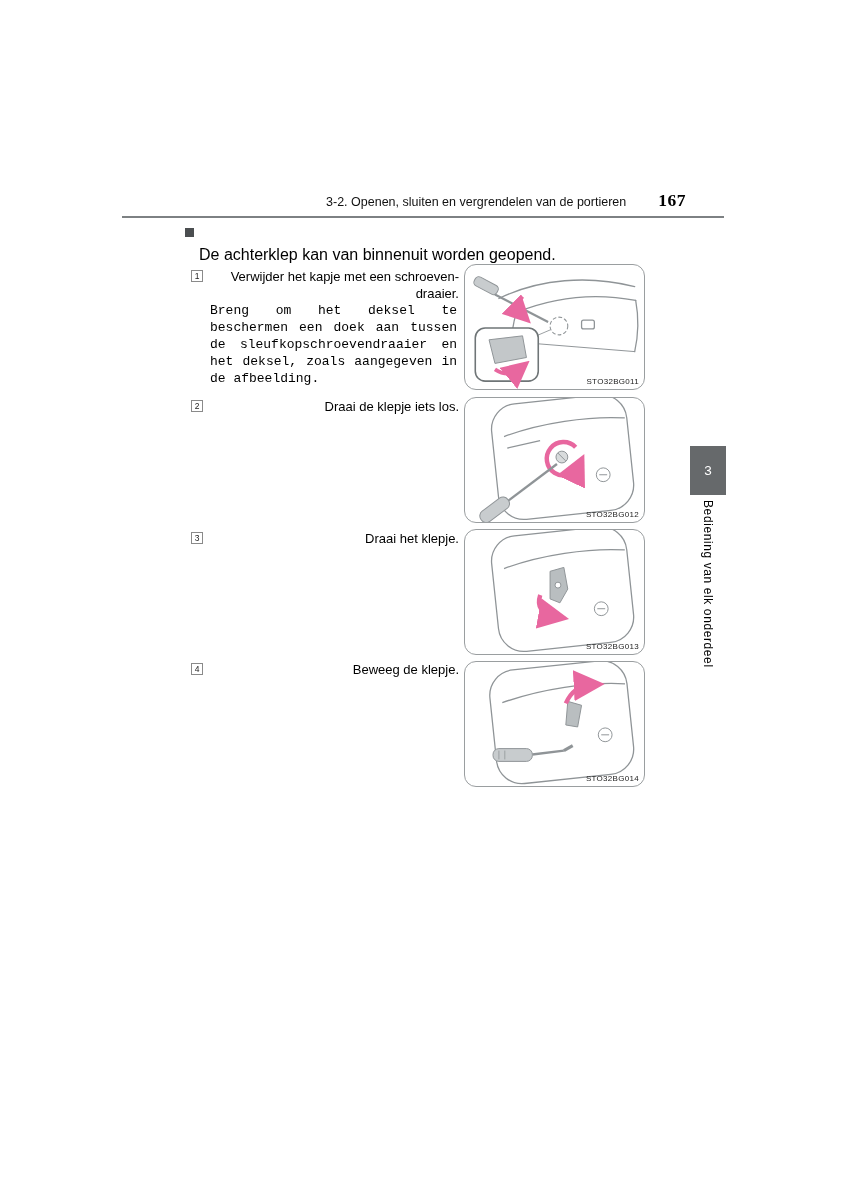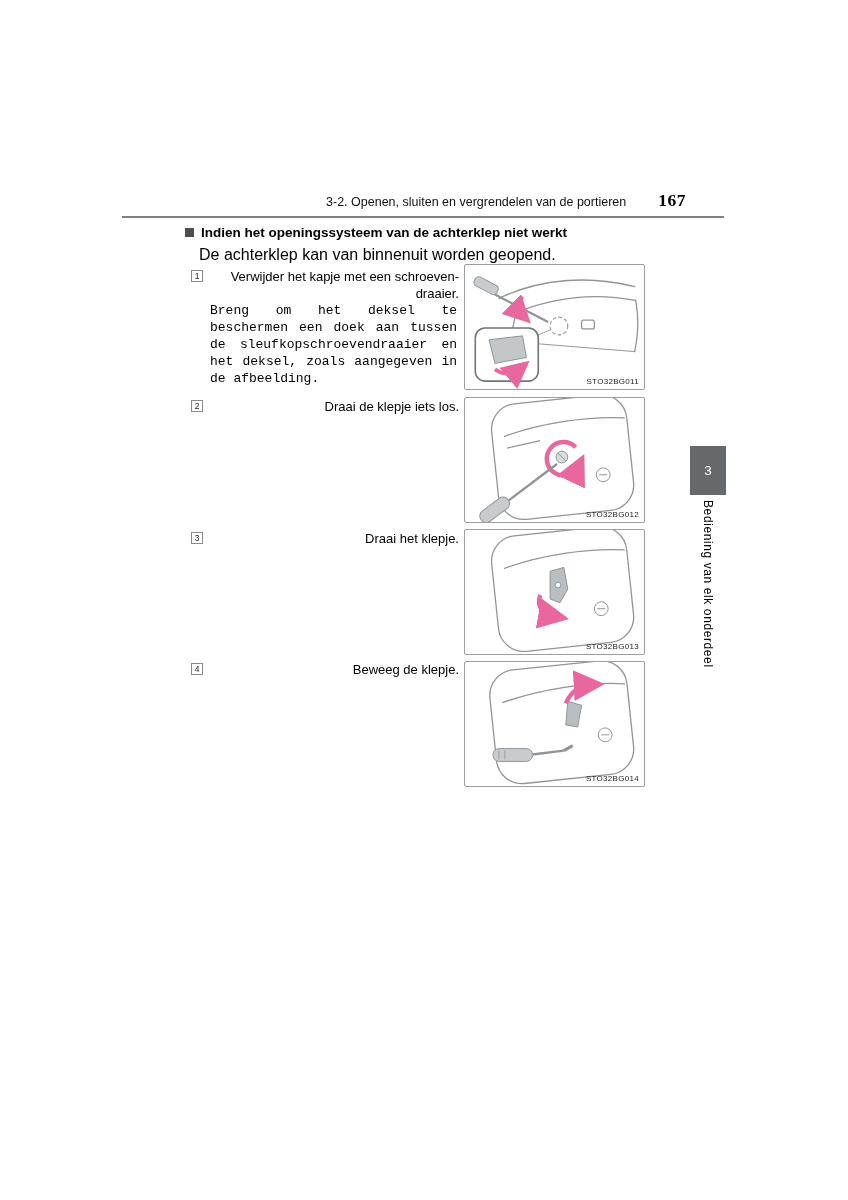--- a/index.html
+++ b/index.html
@@ -20,21 +20,21 @@
   .sq { width:9px; height:9px; background:#4b4e50; margin-top:3px; flex:none; }
   .intro { position:absolute; left:199px; top:246px; font-size:16px; }
 
   .step { position:absolute; left:191px; display:flex; gap:7px; width:272px; }
   .stepnum { flex:none; width:12px; height:12px; border:1px solid #8a8a8a;
              font-size:8.5px; line-height:11px; text-align:center; color:#222; margin-top:2px; }
   .steptext { font-size:13px; line-height:17px; width:249px;text-align:right; }
   .note { position:absolute; left:210px; width:247px; font-size:13px; line-height:17px; text-align:justify;font-family:Liberation Mono, monospace; }
 
   .fig { position:absolute; left:464px; width:181px; height:126px;
-         border:1px solid #9a9ea0; border-radius:2px; background:#fff; }
+         border:1px solid #9a9ea0; border-radius:12px; background:#fff; }
   .fig svg { position:absolute; left:0; top:0; width:100%; height:100%; }
   .figlabel { position:absolute; right:5px; bottom:3px; font-size:8px; color:#222; letter-spacing:0.3px; }
 
   .tab { position:absolute; left:690px; top:446px; width:36px; height:49px;
          background:#66696b; color:#fff; display:flex; align-items:center;
          justify-content:center; font-size:13.5px; }
   .vtitle { position:absolute; left:690px; top:500px; width:36px; height:190px;
             display:flex; justify-content:center; }
   .vtitle span { writing-mode:vertical-rl; font-size:12px; letter-spacing:0.6px; color:#000; }
 </style>
@@ -44,21 +44,20 @@
 <div class="page">
 
   <div class="header">
     <span class="chaptitle">3-2. Openen, sluiten en vergrendelen van de portieren</span>
     <span class="pagenum">167</span>
   </div>
   <div class="rule"></div>
 
   <div class="secheading">
     <span class="sq"></span>
-    <span>Indien het openingssysteem van de achterklep niet werkt</span>
   </div>
   <p class="intro">De achterklep kan van binnenuit worden geopend.</p>
 
   <div class="step" style="top:268px">
     <span class="stepnum">1</span>
     <div class="steptext">Verwijder het kapje met een schroeven­draaier.</div>
   </div>
   <p class="note" style="top:302px">Breng om het deksel te beschermen een doek aan tussen de sleufkop­schroevendraaier en het deksel, zoals aangegeven in de afbeelding.</p>
 
   <figure class="fig" style="top:264px">

